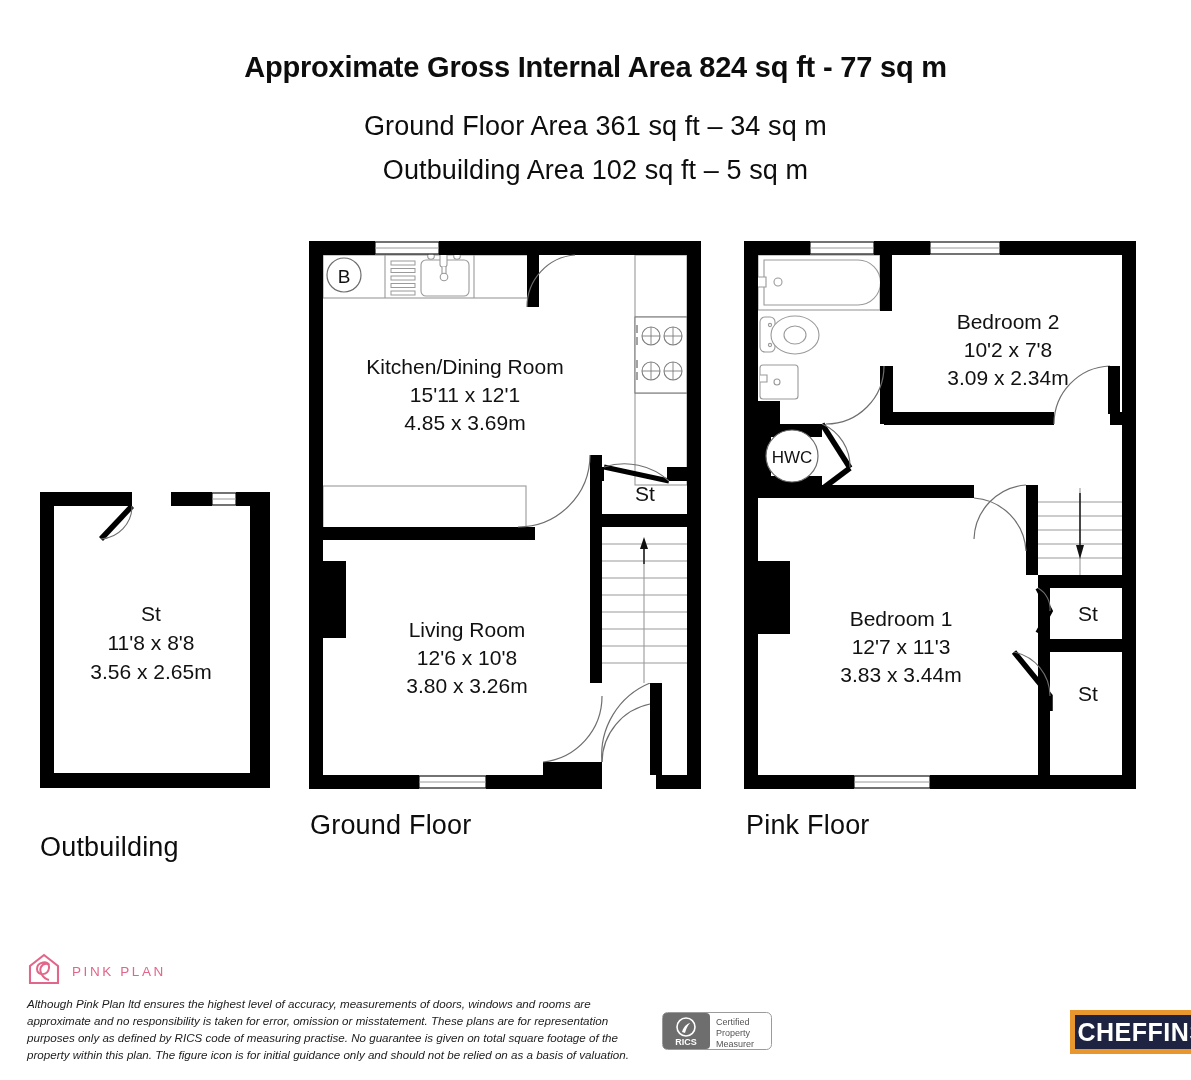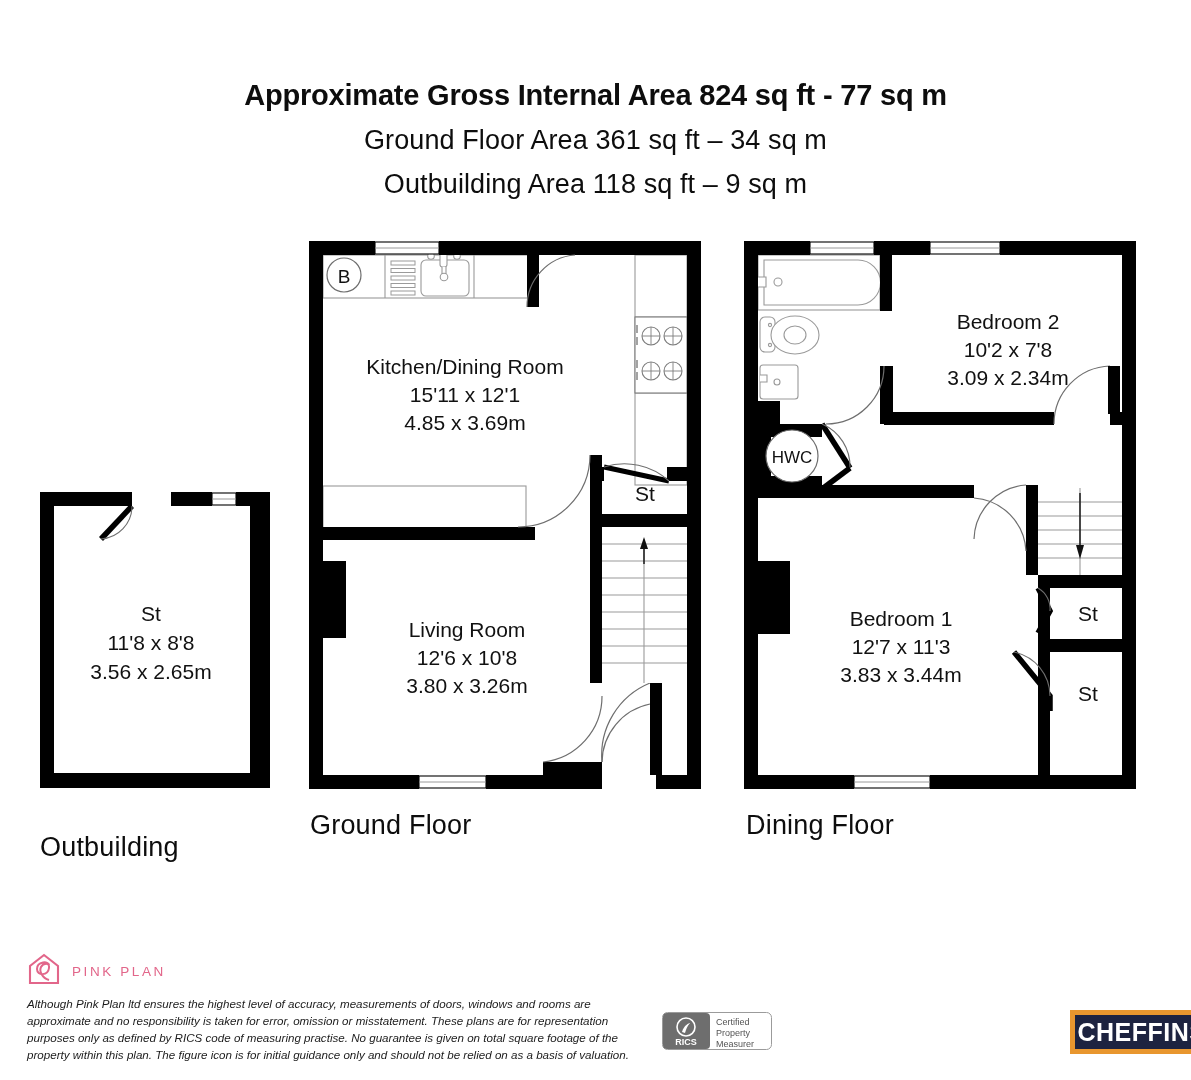--- a/index.html
+++ b/index.html
@@ -3,43 +3,43 @@
 <meta charset="utf-8">
 <title>Floor Plan</title>
 <style>
   html,body{margin:0;padding:0;background:#ffffff;}
   body{
     width:1191px;height:1080px;position:relative;overflow:hidden;
     font-family:"Liberation Sans","DejaVu Sans",sans-serif;
     color:#0d0d0d;
   }
   .hdr{position:absolute;left:0;top:0;width:1191px;text-align:center;}
-  .hdr .l1{font-size:29px;font-weight:bold;letter-spacing:-0.2px;margin-top:80px;line-height:1.05;}
+  .hdr .l1{font-size:29px;font-weight:bold;letter-spacing:-0.2px;margin-top:52px;line-height:1.05;}
   .hdr .l2,.hdr .l3,.hdr .l4{font-size:27px;font-weight:normal;line-height:1.62;letter-spacing:0.1px;}
-  .hdr .l2{margin-top:9px;}
+  .hdr .l2{margin-top:23px;}
 
   .plan{position:absolute;}
   .plan svg{display:block;}
 
   .flabel{position:absolute;font-size:27px;letter-spacing:0.2px;white-space:nowrap;}
 
   
   .brand{position:absolute;left:27px;top:952px;display:flex;align-items:center;gap:11px;}
   .brandtext{font-size:13.5px;letter-spacing:2.6px;color:#e2668a;font-weight:400;}
   .disc{position:absolute;left:27px;top:996px;width:625px;font-size:11.6px;line-height:1.46;color:#1b1b1b;font-style:italic;}
   .rics{position:absolute;left:662px;top:1012px;}
   .cheffins{position:absolute;left:1022px;top:1010px;padding-left:48px;}
 </style>
 </head>
 <body>
 
 <div class="hdr">
   <div class="l1">Approximate Gross Internal Area 824 sq ft - 77 sq m</div>
   <div class="l2">Ground Floor Area 361 sq ft – 34 sq m</div>
-  <div class="l4">Outbuilding Area 118 sq ft – 9 sq m</div>
+  <div class="l4">Outbuilding Area 102 sq ft – 5 sq m</div>
 </div>
 
 <div class="plan" style="left:40px;top:492px;">
 <svg width="230" height="296" viewBox="0 0 230 296">
 
   <g>
 
     <rect x="0" y="0" width="14" height="296" fill="#000"></rect>
 
     <rect x="210" y="0" width="20" height="296" fill="#000"></rect>
@@ -367,21 +367,21 @@
 
     <text x="157" y="385" text-anchor="middle" font-family="Liberation Sans, sans-serif" font-size="21" fill="#111">Bedroom 1</text>
     <text x="157" y="413" text-anchor="middle" font-family="Liberation Sans, sans-serif" font-size="21" fill="#111">12'7 x 11'3</text>
     <text x="157" y="441" text-anchor="middle" font-family="Liberation Sans, sans-serif" font-size="21" fill="#111">3.83 x 3.44m</text>
 
     <text x="344" y="380" text-anchor="middle" font-family="Liberation Sans, sans-serif" font-size="21" fill="#111">St</text>
     <text x="344" y="460" text-anchor="middle" font-family="Liberation Sans, sans-serif" font-size="21" fill="#111">St</text>
   </g>
 </svg>
 </div>
-<div class="flabel" style="left:746px;top:810px;">Dining Floor</div>
+<div class="flabel" style="left:746px;top:810px;">Pink Floor</div>
 
 <div class="brand">
   <span>
     <svg width="34" height="34" viewBox="0 0 34 34">
       <path d="M17 3 L31 14 L31 31 L3 31 L3 14 Z" fill="none" stroke="#e2668a" stroke-width="2.1"></path>
       <path d="M22 13 C22 9 10 9 10 17 C10 24 21 24 22 16 C23 10 16 11 14 15 C12 19 15 26 22 28" fill="none" stroke="#e2668a" stroke-width="2"></path>
     </svg>
   </span>
   <span class="brandtext">PINK PLAN</span>
 </div>

